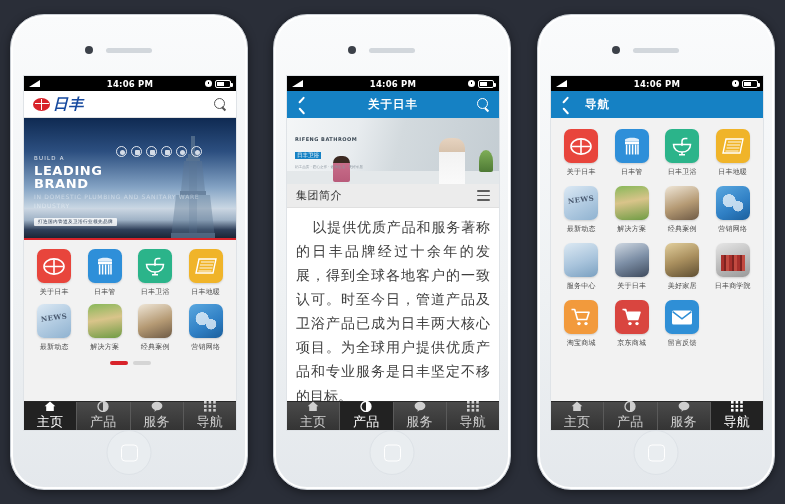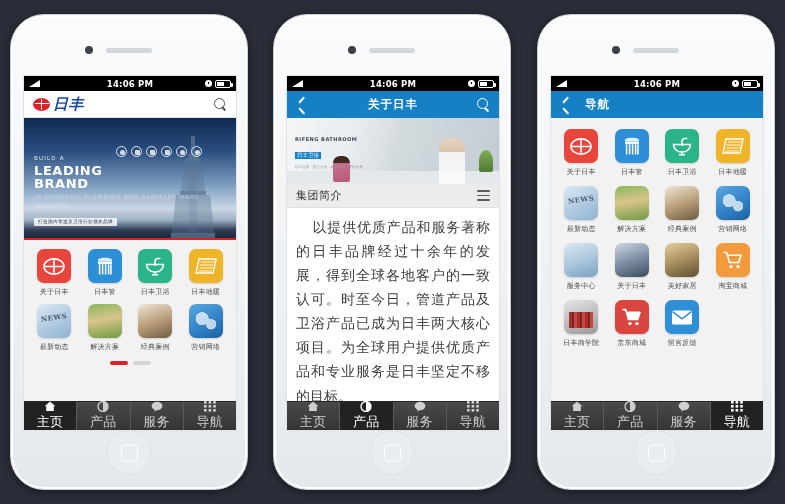--- a/index.html
+++ b/index.html
@@ -741,34 +741,34 @@
           </div>
           <div class="cell">
             <div class="tile ph-hr"></div>
             <div class="cell-label">关于日丰</div>
           </div>
           <div class="cell">
             <div class="tile ph-deal"></div>
             <div class="cell-label">美好家居</div>
           </div>
           <div class="cell">
+            <div class="tile ph-edu">
+              <span class="ph-books"></span>
+            </div>
+            <div class="cell-label">日丰商学院</div>
+          </div>
+          <div class="cell">
             <div class="tile" style="background: rgb(242, 154, 60);">
               <svg width="22" height="20" viewBox="0 0 22 20">
                 <path d="M1.5 2.5h3.2l2.8 10h9.2l2.3-7.2H6.4" fill="none" stroke="#ffffff" stroke-width="1.6" stroke-linejoin="round"></path>
                 <circle cx="9" cy="16.6" r="1.7" fill="#ffffff"></circle>
                 <circle cx="16" cy="16.6" r="1.7" fill="#ffffff"></circle>
               </svg>
             </div>
             <div class="cell-label">淘宝商城</div>
-          </div>
-          <div class="cell">
-            <div class="tile ph-edu">
-              <span class="ph-books"></span>
-            </div>
-            <div class="cell-label">日丰商学院</div>
           </div>
           <div class="cell">
             <div class="tile" style="background: rgb(217, 69, 63);">
               <svg width="22" height="20" viewBox="0 0 22 20">
                 <path d="M1.5 2.5h3.2l2.8 10h9.2l2.3-7.2H6.4" fill="#ffffff" stroke="#ffffff" stroke-width="1.6" stroke-linejoin="round"></path>
                 <circle cx="9" cy="16.6" r="1.7" fill="#ffffff"></circle>
                 <circle cx="16" cy="16.6" r="1.7" fill="#ffffff"></circle>
               </svg>
             </div>
             <div class="cell-label">京东商城</div>

